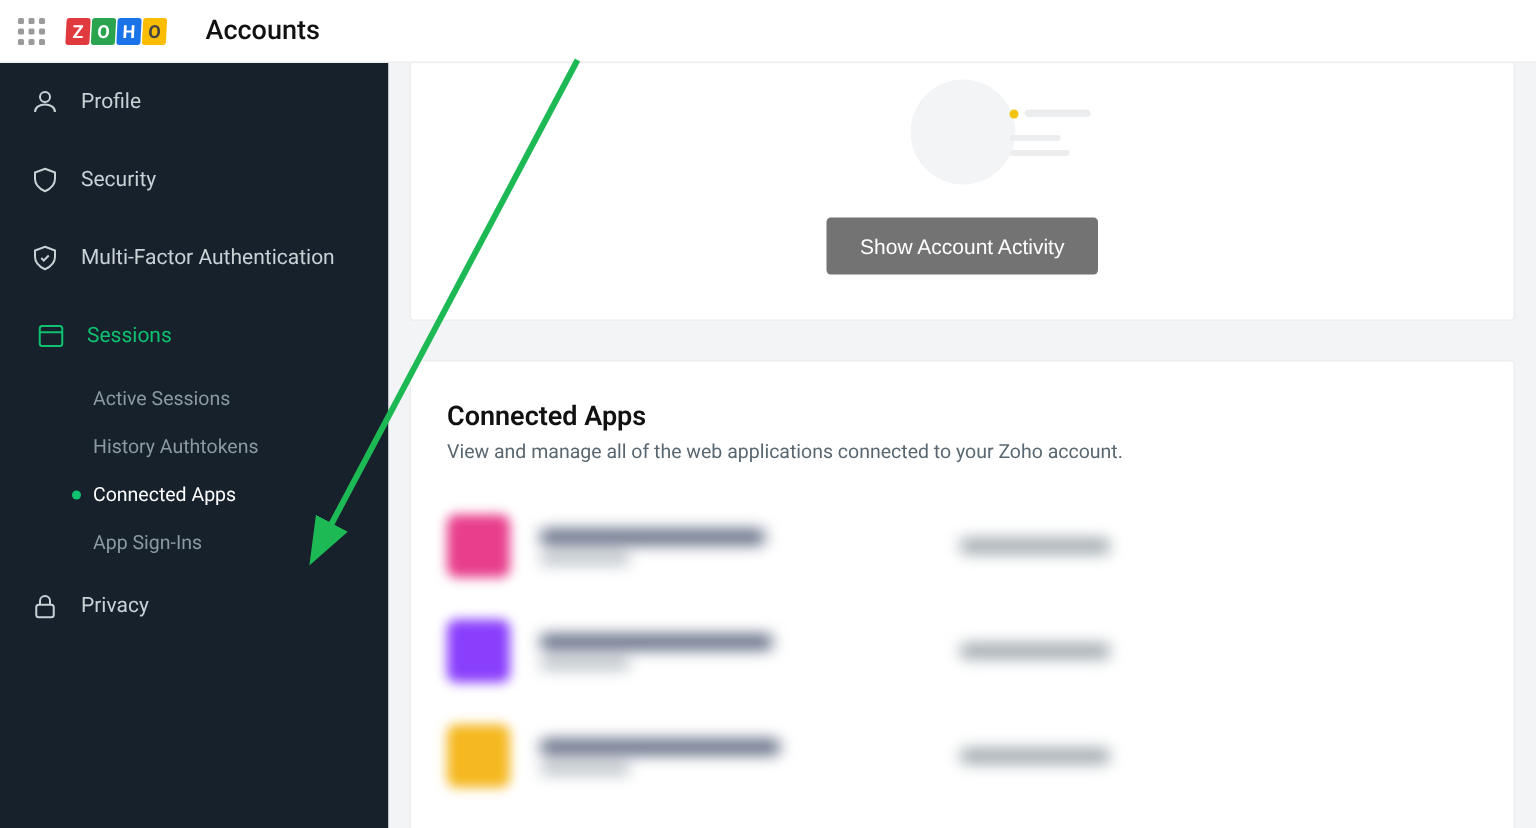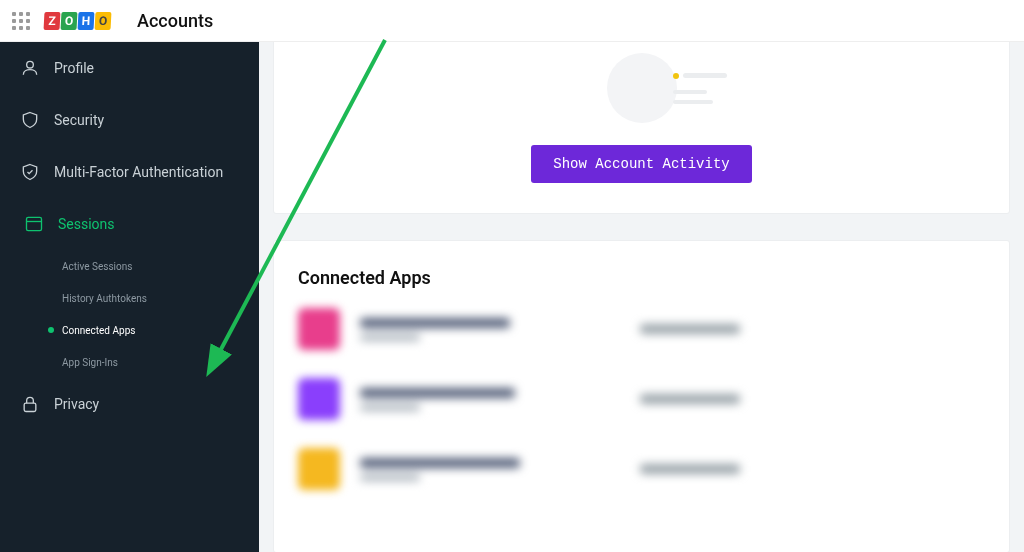--- a/index.html
+++ b/index.html
@@ -11,33 +11,33 @@
   .zoho-logo .b { width:16px; height:18px; border-radius:2px; display:flex; align-items:center; justify-content:center; font-weight:700; font-size:12px; color:#fff; transform: skewX(-3deg);}
   .zoho-logo .z{background:#e0393e;} .zoho-logo .o1{background:#2aa44f;} .zoho-logo .h{background:#1a73e8;} .zoho-logo .o2{background:#fbbc04; color:#444;}
   .brand-text{font-size:18px; font-weight:500; color:#111; margin-left:20px;}
   .sidebar{ position:absolute; left:0; top:42px; width:259px; bottom:0; background:#16212b; color:#aeb8bf; overflow:hidden;}
   .nav-item{ display:flex; align-items:center; height:52px; padding:0 20px; gap:14px; font-size:14px; color:#c9d1d6; cursor:pointer;}
   .nav-item.active{ color:#0ec26f;padding-left:24px;}
   .nav-item .ico{ width:20px; height:20px; display:flex; align-items:center; justify-content:center; flex-shrink:0;}
   .nav-item svg{ stroke:#c9d1d6; fill:none; stroke-width:1.6;}
   .nav-item.active svg{ stroke:#0ec26f;}
   .subnav{ padding-left: 62px;}
-  .sub-item{ height:32px; display:flex; align-items:center; font-size:10px; color:#8d99a2; cursor:pointer; position:relative;}
+  .sub-item{ height:32px; display:flex; align-items:center; font-size:13px; color:#8d99a2; cursor:pointer; position:relative;}
   .sub-item.selected{ color:#fff;}
   .sub-item.selected::before{ content:""; position:absolute; left:-14px; width:6px; height:6px; border-radius:50%; background:#0ec26f;}
   .main{ position:absolute; left:259px; top:42px; right:0; bottom:0; background:#f2f4f6; overflow:hidden;}
   .card{ background:#fff; border:1px solid #eceef0; border-radius:3px; margin:0 14px; }
   .card-top{ padding:20px 0 30px; margin-top:-10px; text-align:center;}
   .avatar-placeholder{ width:70px; height:70px; border-radius:50%; background:#f3f4f6; margin:0 auto 4px; position:relative;}
   .avatar-lines{ position:absolute; right:-50px; top:12px; display:flex; flex-direction:column; gap:6px; align-items:flex-start;}
   .avatar-lines .dot{ width:6px; height:6px; border-radius:50%; background:#f1c40f; display:inline-block; margin-right:4px; vertical-align:middle;}
   .avatar-lines .l1{ width:44px; height:5px; background:#ebedef; border-radius:3px; display:inline-block; vertical-align:middle;}
   .avatar-lines .l2{ width:34px; height:4px; background:#ebedef; border-radius:3px;}
   .avatar-lines .l3{ width:40px; height:4px; background:#ebedef; border-radius:3px;}
-  .btn-green{ display:inline-block; background:#6d28d9; color:#fff; border:none; padding:11px 22px; font-size:14px; border-radius:3px; cursor:pointer; font-weight:500;font-family:Liberation Mono, monospace;}
+  .btn-green{ display:inline-block; background:#737373; color:#fff; border:none; padding:11px 22px; font-size:14px; border-radius:3px; cursor:pointer; font-weight:500;}
   .section-title{ font-size:18px; font-weight:600; color:#111; padding:26px 24px 6px;}
   .section-desc{ font-size:13px; color:#5a6770; padding:0 24px 20px;}
   .app-row{ display:flex; align-items:center; padding:14px 24px; gap:20px;}
   .app-icon{ width:42px; height:42px; border-radius:6px; filter: blur(4px);}
   .app-text{ display:flex; flex-direction:column; gap:6px; flex:0 0 200px; filter: blur(5px);}
   .app-text .t1{ height:10px; background:#55607a; border-radius:4px;}
   .app-text .t2{ height:7px; width:60px; background:#adb5bd; border-radius:4px;}
   .app-meta{ filter: blur(5px); height:10px; width:100px; background:#9aa4aa; border-radius:4px; margin-left:60px;}
   .view-more{ text-align:center; padding:20px 0 28px;}
   .arrow{ position:absolute; pointer-events:none; z-index:5;}
@@ -130,20 +130,21 @@
       </div>
     </div>
     <div style="height:14px"></div>
     <button class="btn-green">Show Account Activity</button>
   </div>
 
   <div style="height:26px"></div>
 
   <div class="card">
     <div class="section-title">Connected Apps</div>
+    <div class="section-desc">View and manage all of the web applications connected to your Zoho account.</div>
     <div id="apps-container">
         <div class="app-row">
     <div class="app-icon" style="background:#e83e8c"></div>
     <div class="app-text">
       <div class="t1" style="width:150px"></div>
             <div class="t2"></div>
     </div>
     <div class="app-meta"></div>
         </div>
         <div class="app-row">

